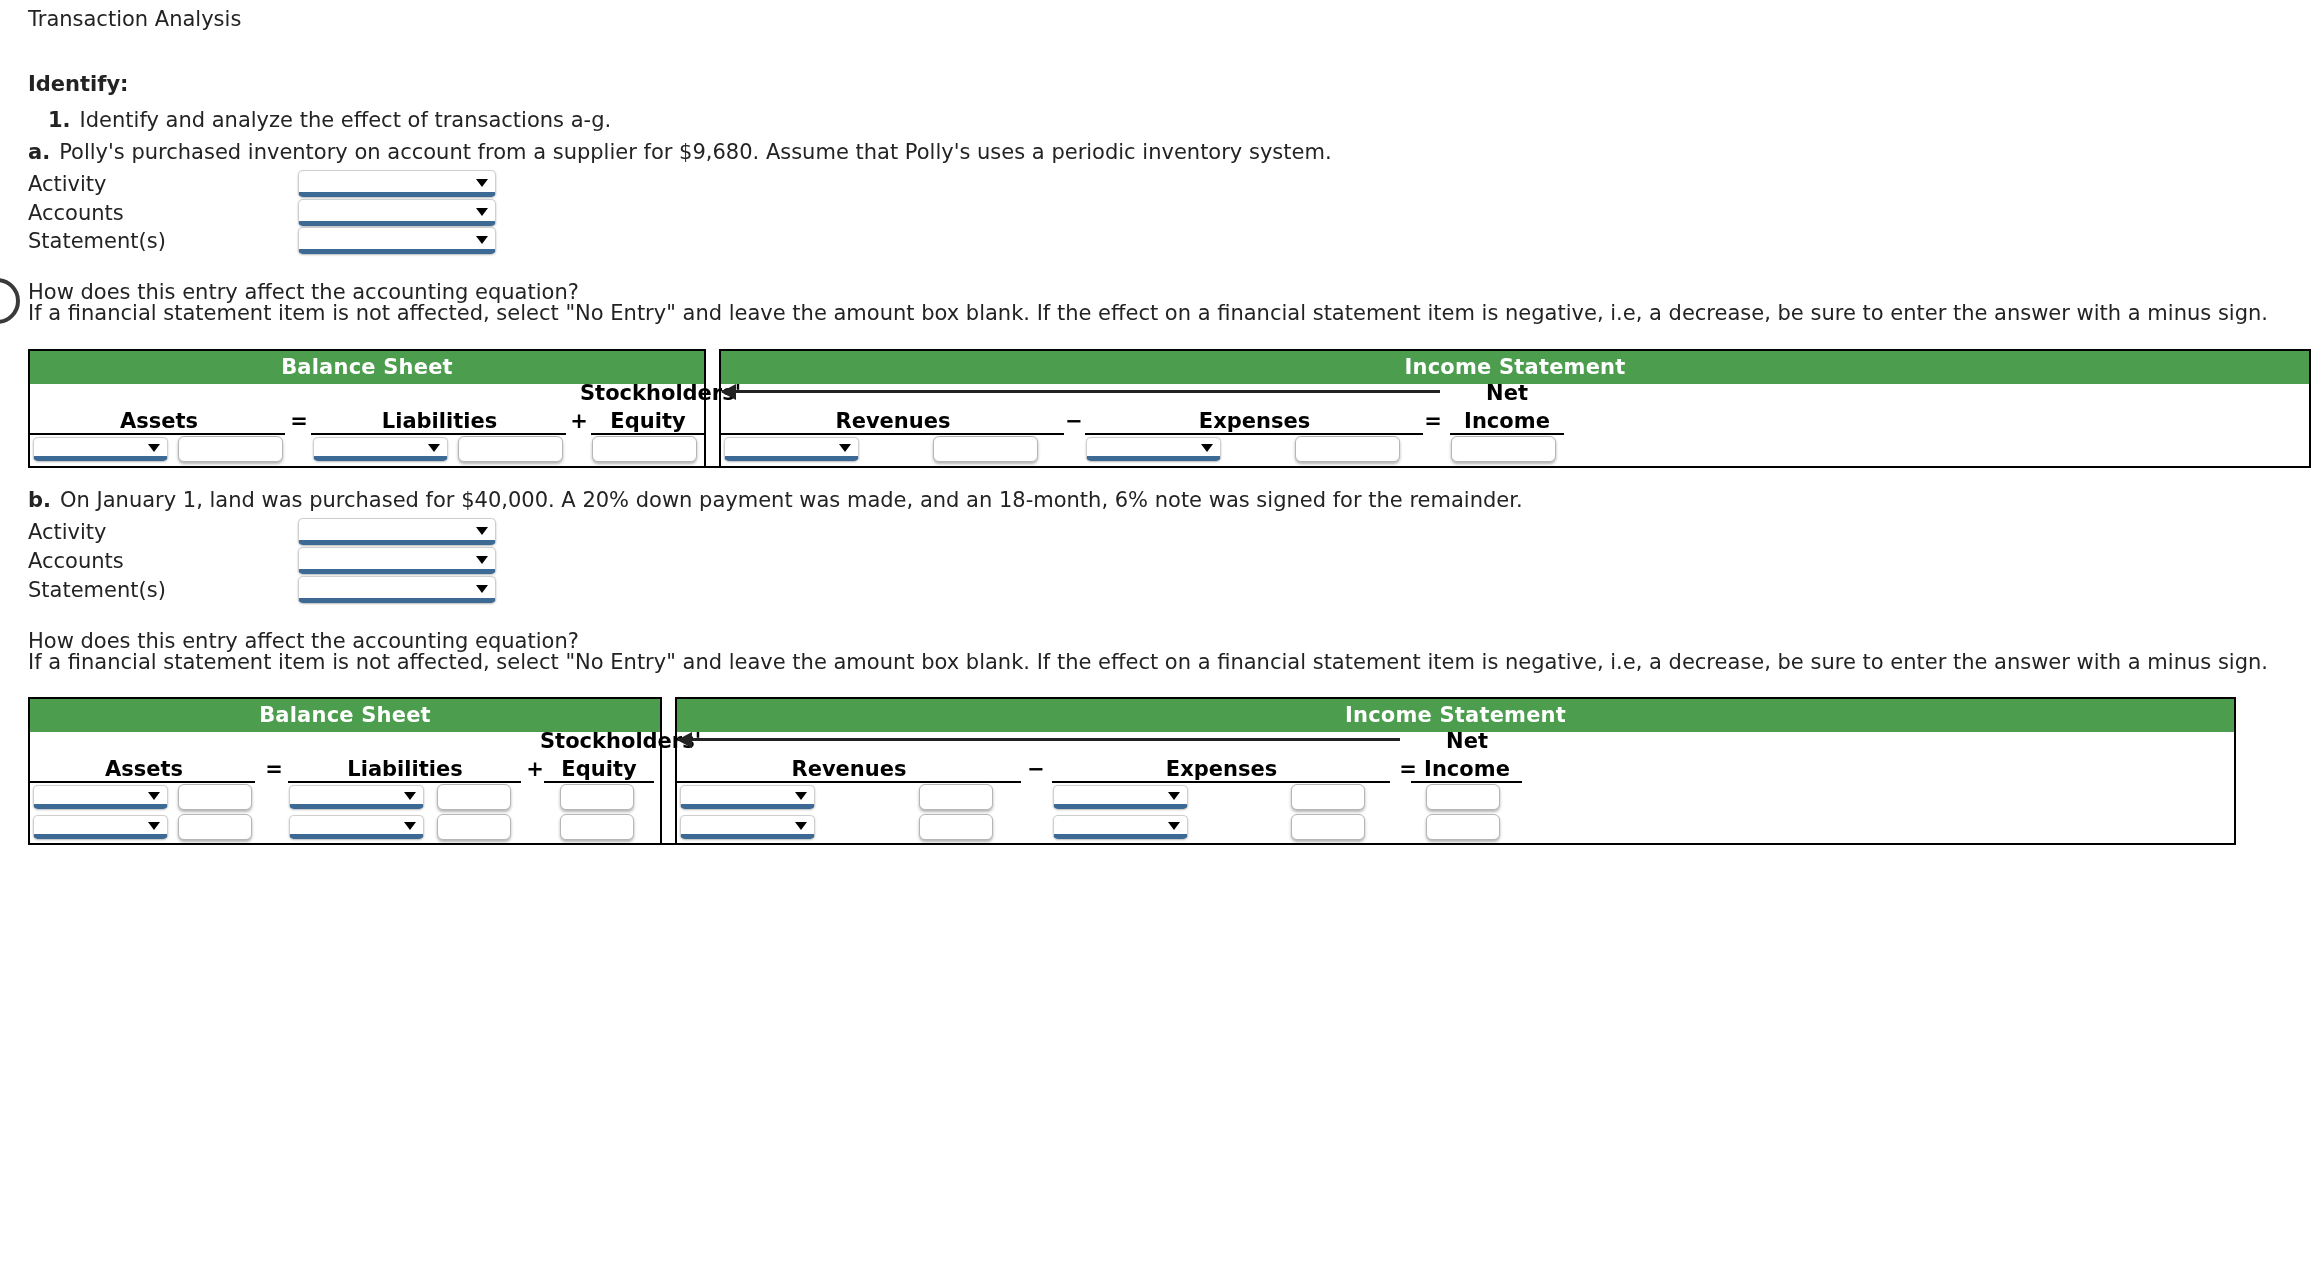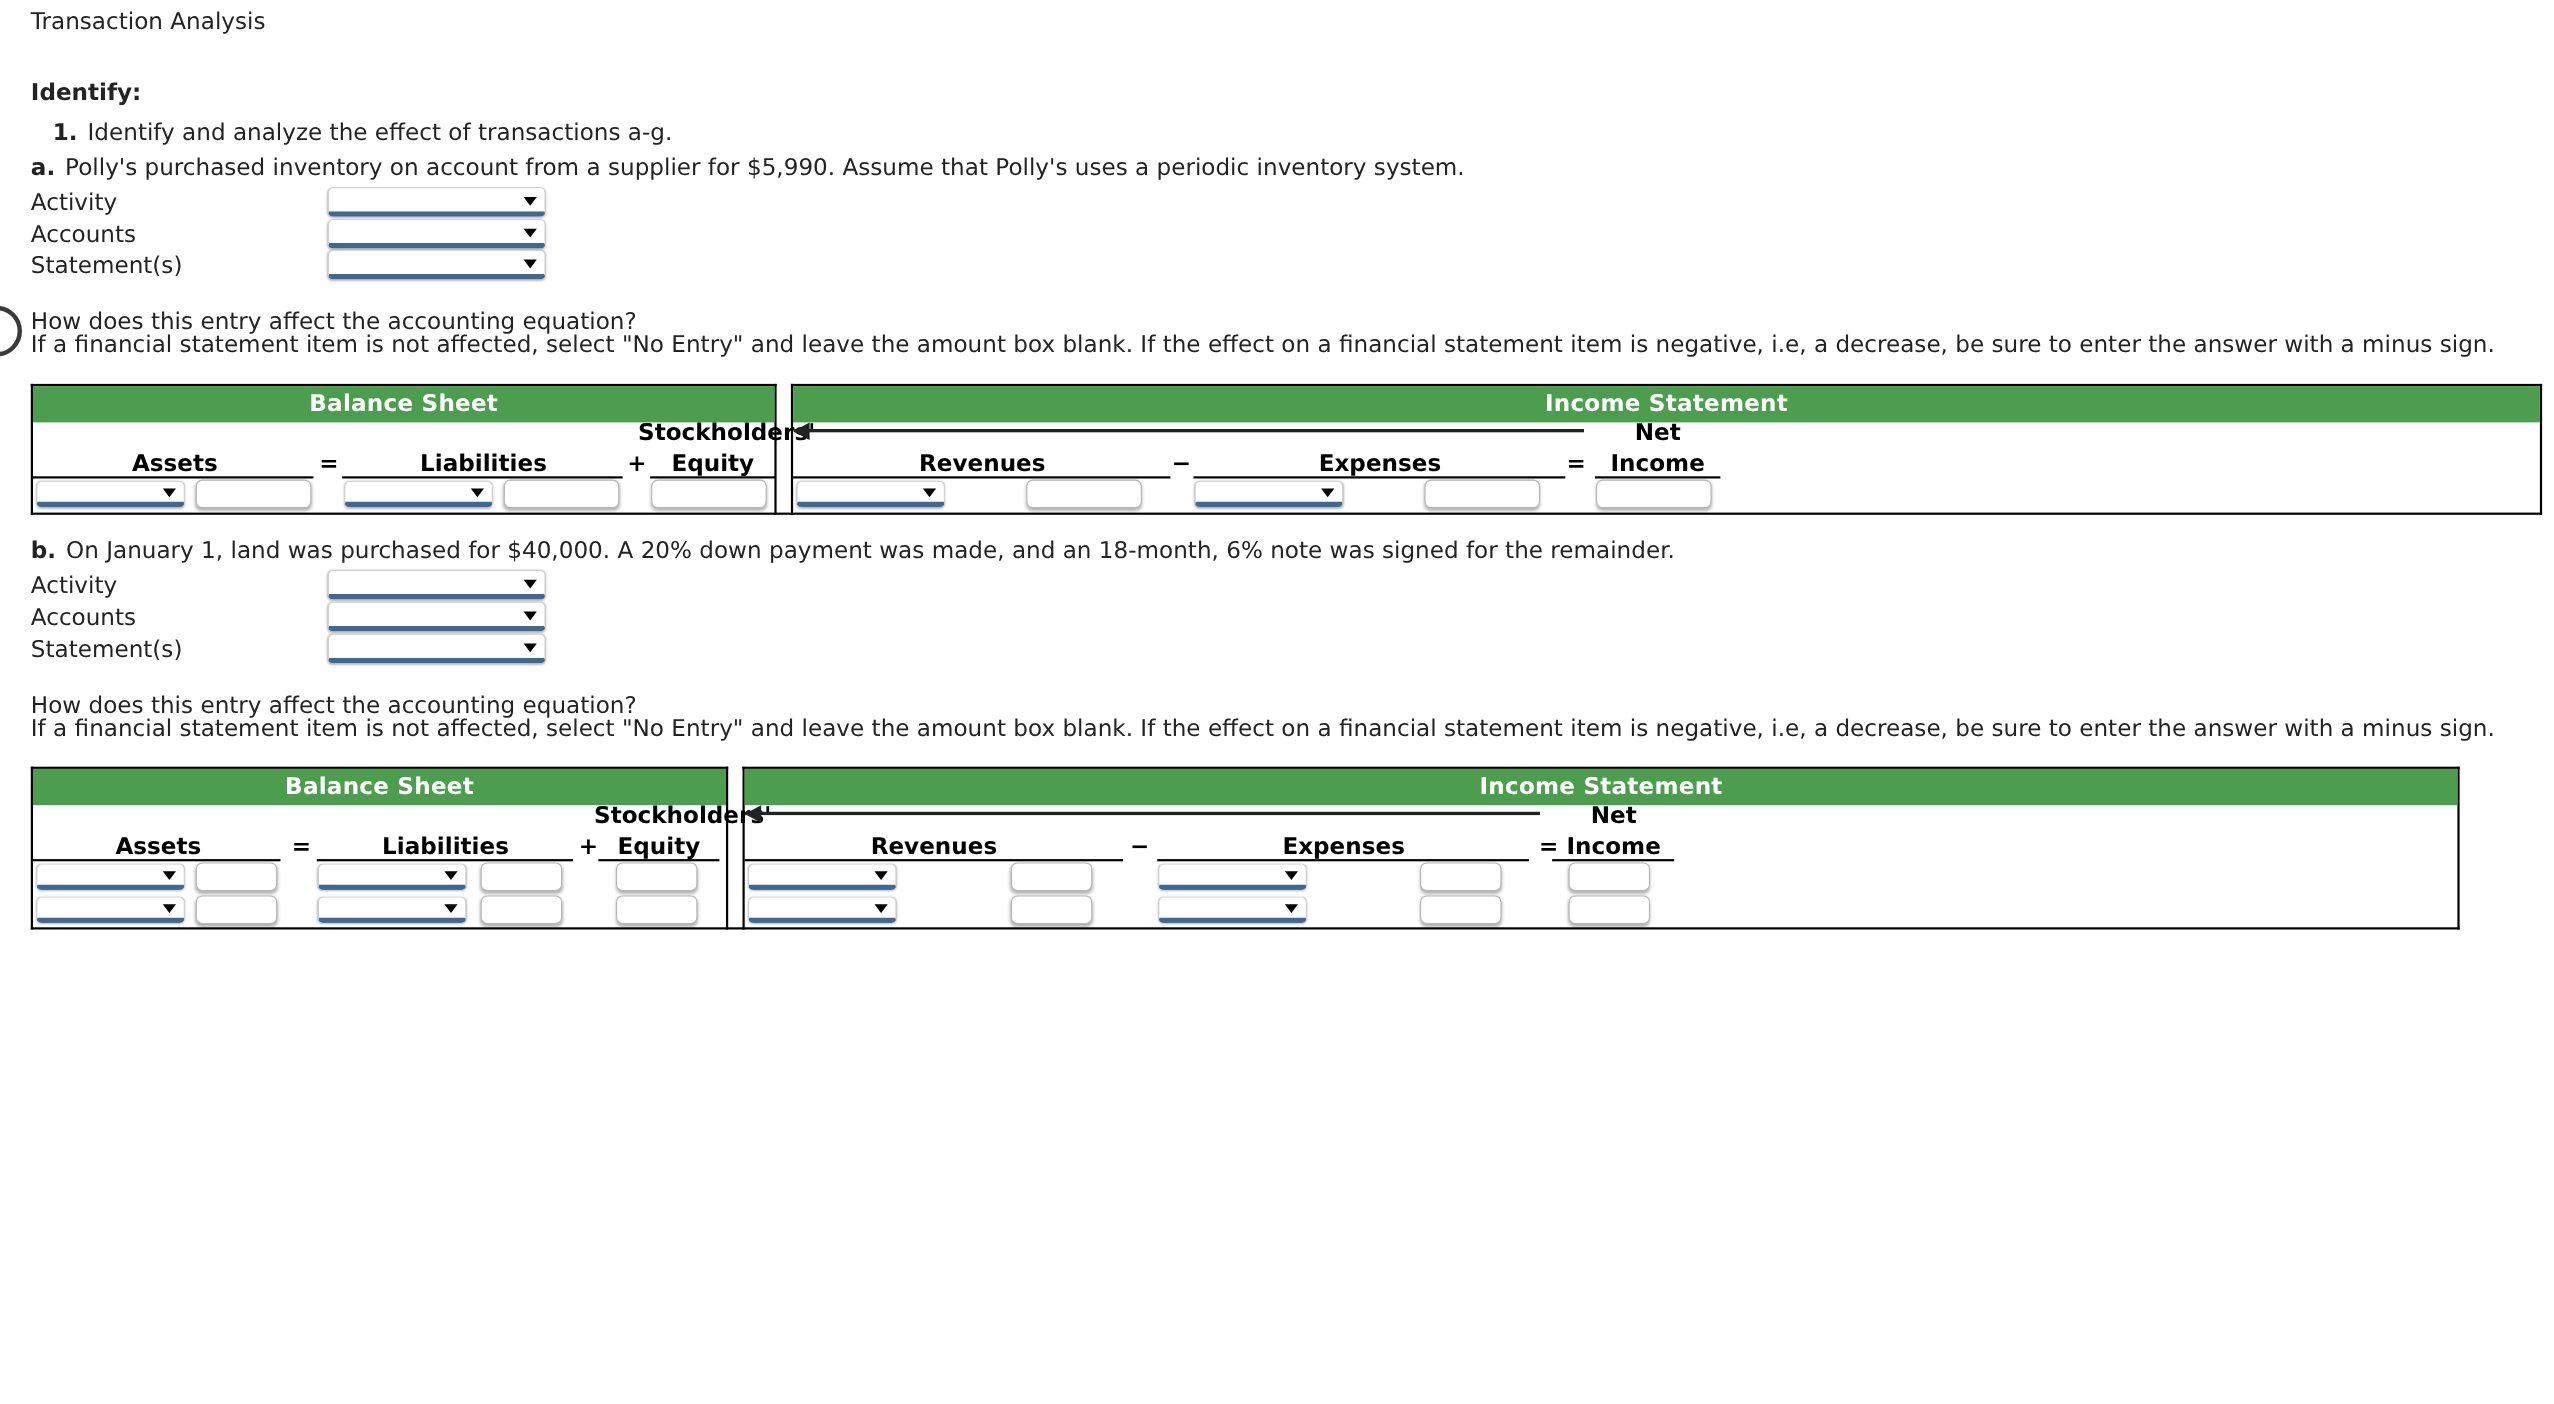--- a/index.html
+++ b/index.html
@@ -100,21 +100,21 @@
   <div class="line" style="left:28px; top:6px;">Transaction Analysis</div>
 
 
   <div class="line bold" style="left:28px; top:71px;">Identify:</div>
 
   <div class="qitem" style="left:28px; top:108px;margin-left:20px;">
     <span class="marker">1.</span><span>Identify and analyze the effect of transactions a-g.</span>
   </div>
 
   <div class="qitem" style="left:28px; top:140px;">
-    <span class="marker">a.</span><span>Polly's purchased inventory on account from a supplier for $5,990. Assume that Polly's uses a periodic inventory system.</span>
+    <span class="marker">a.</span><span>Polly's purchased inventory on account from a supplier for $9,680. Assume that Polly's uses a periodic inventory system.</span>
   </div>
 
   <div class="qlabel" style="left:28px; top:172px;">Activity</div>
   <div class="ddown" style="left:298px; top:170px;">
     <span class="arrow"></span>
   </div>
 
   <div class="qlabel" style="left:28px; top:201px;">Accounts</div>
   <div class="ddown" style="left:298px; top:199px;">
     <span class="arrow"></span>

